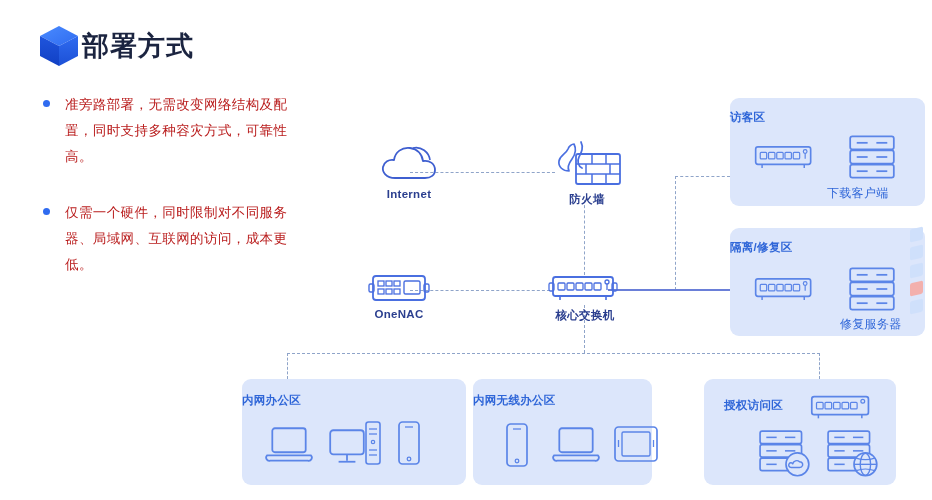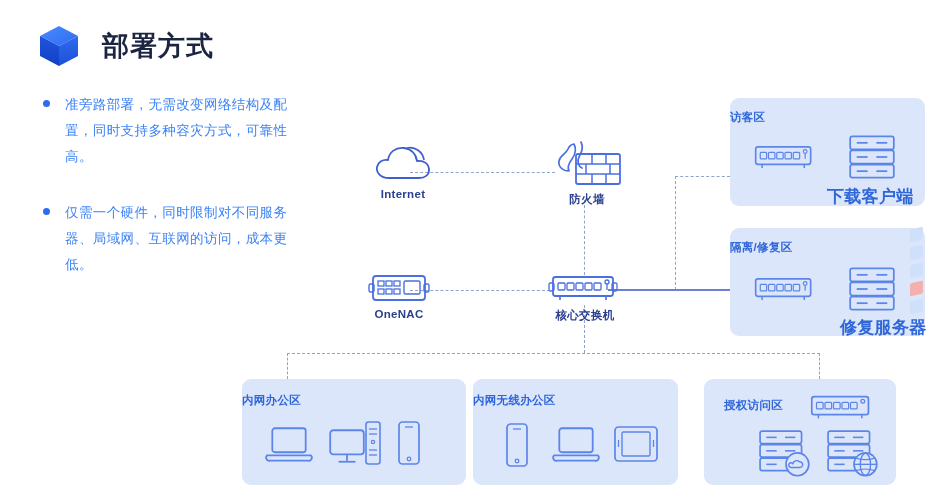--- a/index.html
+++ b/index.html
@@ -7,35 +7,35 @@
     width: 932px; height: 500px;
     background: #ffffff;
     font-family: "Liberation Sans", "DejaVu Sans", sans-serif;
     overflow: hidden;
   }
   #root { position: relative; width: 932px; height: 500px; }
 
   
   .left-panel { position: absolute; left: 0; top: 0; width: 330px; height: 500px; }
 
-  .title-row { position: absolute; left: 38px; top: 24px; display: flex; align-items: center; gap: 22px; }
+  .title-row { position: absolute; left: 38px; top: 24px; display: flex; align-items: center; gap: 2px; }
   .cube-icon { width: 42px; height: 44px; }
   .page-title {
     font-size: 27px; font-weight: bold; color: #1b2440;
     letter-spacing: 1px; line-height: 1;
   }
 
   .bullet-list { position: absolute; left: 40px; top: 92px; width: 272px; }
   .bullet-item { position: relative; padding-left: 25px; margin-bottom: 30px; }
   .bullet-dot {
     position: absolute; left: 3px; top: 8px;
     width: 7px; height: 7px; border-radius: 50%; background: #2f6bf0;
   }
   .bullet-text {
-    font-size: 13.5px; color: #3b82f6; line-height: 26px; letter-spacing: .4px;
+    font-size: 13.5px; color: #b91c1c; line-height: 26px; letter-spacing: .4px;
   }
 
   
   .diagram { position: absolute; left: 330px; top: 0; width: 602px; height: 500px; }
 
   .node { position: absolute; text-align: center; }
   .node-label {
     font-size: 11.5px; font-weight: bold; color: #2f52c9;
     margin-top: 4px; white-space: nowrap; letter-spacing: .3px;
   }
@@ -43,21 +43,21 @@
 
   
   .zone {
     position: absolute; background: #dce6fb; border-radius: 9px;
   }
   .zone-title {
     font-size: 11.5px; font-weight: bold; color: #2f66d8;
     text-align: left; letter-spacing: .3px; white-space: nowrap;
   }
   .zone-sub {
-    font-size: 17px; font-weight: bold; color: #2f66d8;
+    font-size: 12px; font-weight: normal; color: #2f66d8;
     white-space: nowrap; letter-spacing: .3px;
   }
 
   
   .conn { position: absolute; }
   .dash-h {
     position: absolute; height: 0; border-top: 1.6px dashed #8fa4c9;
   }
   .dash-v {
     position: absolute; width: 0; border-left: 1.6px dashed #8fa4c9;
@@ -135,21 +135,21 @@
 
     <div class="dash-v conn" style="left:-43px; top:353px; height:26px;"></div>
 
     <div class="dash-v conn" style="left:489px; top:353px; height:26px;"></div>
 
     <div class="dash-v conn" style="left:345px; top:176px; height:114px;"></div>
     <div class="dash-h conn" style="left:345px; top:176px; width:55px;"></div>
 
     <div class="solid-h conn" style="left:278px; top:289px; width:122px;"></div>
 
-    <div class="node" style="left:18px; top:142px; width:110px;">
+    <div class="node" style="left:24px; top:142px; width:110px;">
       <svg width="60" height="42" viewBox="0 0 60 42" style="margin:0 auto;">
         <path d="M16 36 C7 36 3 30 4 25 C5 20 10 17 15 18 C16 10 23 5 31 6 C38 7 43 12 44 19
                  C51 18 56 22 56 28 C56 33 52 36 46 36 Z" fill="none" stroke="#3f5fd0" stroke-width="1.8" stroke-linejoin="round"></path>
         <path d="M34 6 C42 4 50 10 51 18" fill="none" stroke="#3f5fd0" stroke-width="1.6"></path>
       </svg>
       <div class="node-label dark">Internet</div>
     </div>
 
     <div class="node" style="left:14px; top:272px; width:110px;">
       <svg width="64" height="32" viewBox="0 0 64 32" style="margin:0 auto;">
@@ -277,21 +277,21 @@
         <line x1="5" y1="30" x2="13" y2="30" stroke="#5b85e8" stroke-width="1.3"></line>
         <line x1="5" y1="35" x2="13" y2="35" stroke="#5b85e8" stroke-width="1.3"></line>
       </svg>
       <svg width="24" height="48" viewBox="0 0 24 46" style="position:absolute; left:155px; top:40px;">
         <rect x="2" y="2" width="20" height="42" rx="3.5" fill="none" stroke="#5b85e8" stroke-width="1.7"></rect>
         <line x1="8" y1="7" x2="16" y2="7" stroke="#5b85e8" stroke-width="1.3"></line>
         <circle cx="12" cy="39" r="1.8" fill="none" stroke="#5b85e8" stroke-width="1.3"></circle>
       </svg>
     </div>
 
-    <div class="zone" style="left:143px; top:379px; width:205px; height:106px;">
+    <div class="zone" style="left:143px; top:379px; width:179px; height:106px;">
       <div class="zone-title" style="margin-top:14px;">内网无线办公区</div>
       <svg width="24" height="48" viewBox="0 0 24 46" style="position:absolute; left:32px; top:42px;">
         <rect x="2" y="2" width="20" height="42" rx="3.5" fill="none" stroke="#5b85e8" stroke-width="1.7"></rect>
         <line x1="8" y1="7" x2="16" y2="7" stroke="#5b85e8" stroke-width="1.3"></line>
         <circle cx="12" cy="39" r="1.8" fill="none" stroke="#5b85e8" stroke-width="1.3"></circle>
       </svg>
       <svg width="48" height="42" viewBox="0 0 46 40" style="position:absolute; left:79px; top:46px;">
         <rect x="7" y="3" width="32" height="23" rx="2.5" fill="none" stroke="#5b85e8" stroke-width="1.7"></rect>
         <path d="M2 29 H44 A3 3 0 0 1 41 34 H5 A3 3 0 0 1 2 29 Z" fill="none" stroke="#5b85e8" stroke-width="1.7"></path>
       </svg>

